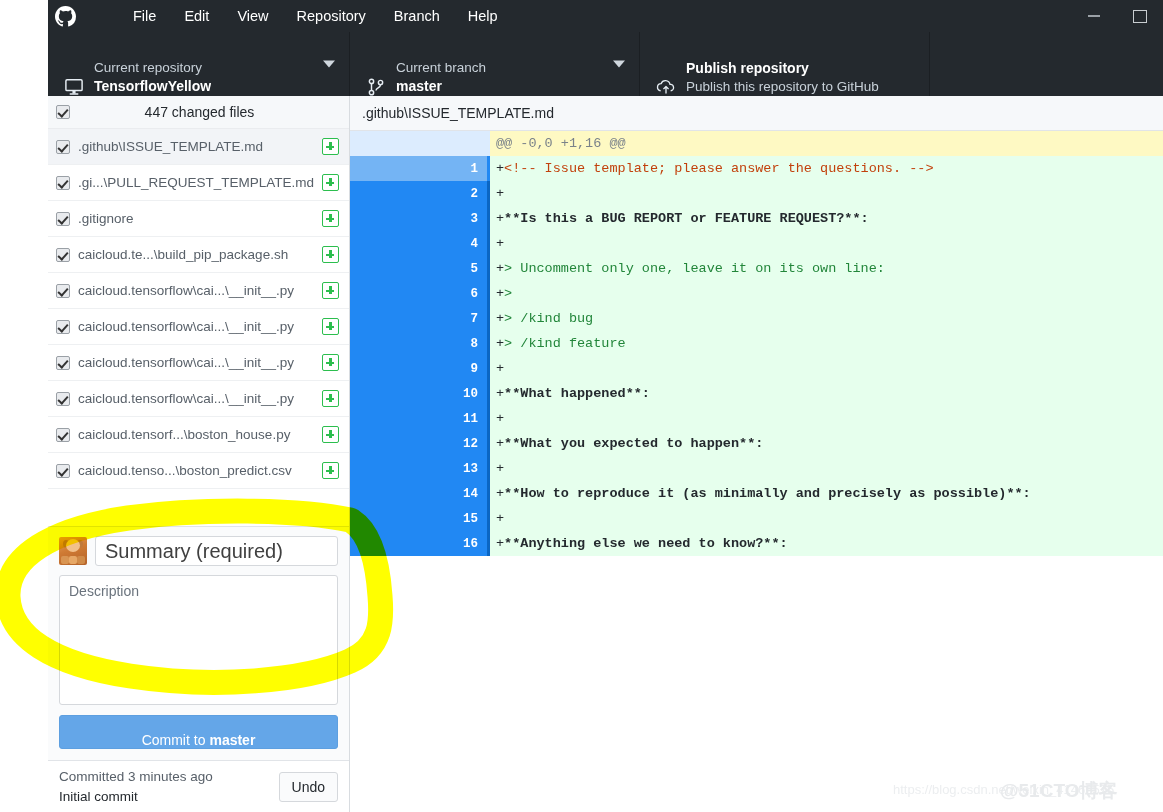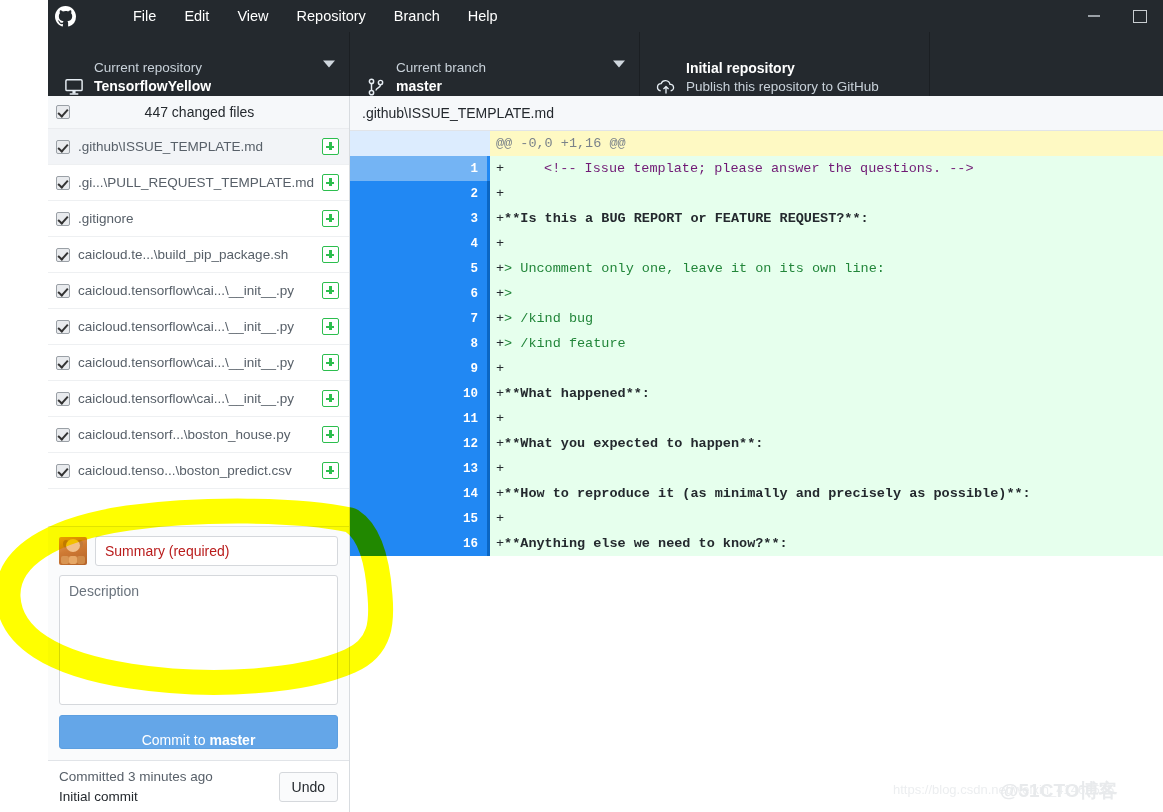--- a/index.html
+++ b/index.html
@@ -71,21 +71,21 @@
   .sumrow{display:flex;align-items:center;}
   .avatar{width:28px;height:28px;flex:0 0 28px;border-radius:2px;overflow:hidden;margin-right:8px;
     background:linear-gradient(160deg,#e8a15a 0%,#cf7a33 45%,#b4632a 100%);position:relative;}
   .avatar .head{position:absolute;left:7px;top:2px;width:14px;height:13px;border-radius:50%;background:#f2c08b;}
   .avatar .ear-l{position:absolute;left:4px;top:3px;width:6px;height:8px;border-radius:50%;background:#c07a3c;}
   .avatar .ear-r{position:absolute;right:4px;top:3px;width:6px;height:8px;border-radius:50%;background:#c07a3c;}
   .avatar .b1{position:absolute;left:2px;bottom:1px;width:8px;height:8px;border-radius:2px;background:#d99552;}
   .avatar .b2{position:absolute;left:10px;bottom:1px;width:8px;height:8px;border-radius:2px;background:#e7a866;}
   .avatar .b3{position:absolute;left:18px;bottom:1px;width:8px;height:8px;border-radius:2px;background:#d08b48;}
   .inp{flex:1;height:30px;border:1px solid #d5d8dc;border-radius:3px;background:#fff;
-    font-size:14px;color:#b91c1c;padding:0 9px;box-sizing:border-box;line-height:28px;}
+    font-size:20px;color:#404040;padding:0 9px;box-sizing:border-box;line-height:28px;}
   .desc{margin-top:9px;height:130px;border:1px solid #d5d8dc;border-radius:3px;background:#fff;
     font-size:14px;color:#6a737d;padding:7px 9px;box-sizing:border-box;}
   .commitbtn{margin-top:10px;height:32px;background:#64a6e8;border:1px solid #5d9fe0;border-radius:3px;
     display:flex;align-items:flex-end;justify-content:center;color:#fff;font-size:14px;}
   .commitbtn b{margin-left:4px;}
 
   
   .statusbar{flex:0 0 auto;border-top:1px solid #e1e4e8;background:#fff;height:52px;display:flex;align-items:center;padding:0 11px;box-sizing:border-box;}
   .st-text{flex:1;min-width:0;overflow:hidden;}
   .st-l1{font-size:13.5px;color:#586069;line-height:20px;white-space:nowrap;}
@@ -109,21 +109,21 @@
   .dline.hunk .g2{background:#dcecfe;color:#6a737d;font-weight:normal;}
   .dline.hunk .dtxt{background:#fef9c3;color:#7a828a;}
 
   
   .dline.add .g1{background:#2188f3;}
   .dline.add .g2{background:#2188f3;border-right:3px solid #0b66c3;}
   .dline.add.first .g1{background:#74b4f4;}
   .dline.add.first .g2{background:#74b4f4;border-right:3px solid #2188f3;}
   .dline.add .dtxt{background:#e6ffed;color:#24292e;}
 
-  .tk-cm{color:#701a75;margin-left:40px;}
+  .tk-cm{color:#c2410c;}
   .tk-bold{color:#24292e;font-weight:bold;}
   .tk-q{color:#22863a;}
   .tk-p{color:#24292e;}
 
   
   .anno{position:absolute;left:0;top:0;width:1163px;height:812px;pointer-events:none;
     mix-blend-mode:multiply;}
 
   
   .wm1{position:absolute;left:893px;top:782px;font-size:13px;color:#eceef0;white-space:nowrap;}
@@ -201,21 +201,21 @@
       </div>
 
       <div class="tb-cell tb-publish">
         <div class="tb-icon">
           <svg width="20" height="20" viewBox="0 0 18 16">
               <path d="M4.2 12.3a3.2 3.2 0 0 1 .35-6.38 4.2 4.2 0 0 1 8.05.6 2.9 2.9 0 0 1 .6 5.78" fill="none" stroke="#e6edf3" stroke-width="1.2"></path>
               <path d="M9 14.3V8.4M9 8.4l-2 2M9 8.4l2 2" fill="none" stroke="#e6edf3" stroke-width="1.2" stroke-linecap="round"></path>
             </svg>
         </div>
         <div class="tb-text">
-          <span class="tb-value">Initial repository</span>
+          <span class="tb-value">Publish repository</span>
           <span class="tb-label">Publish this repository to GitHub</span>
         </div>
       </div>
 
       <div class="tb-cell tb-rest"></div>
     </div>
 
     <div class="body">
 
       <div class="sidebar">

